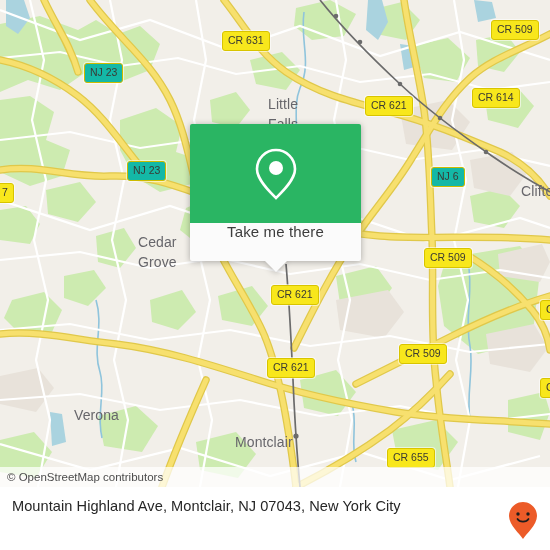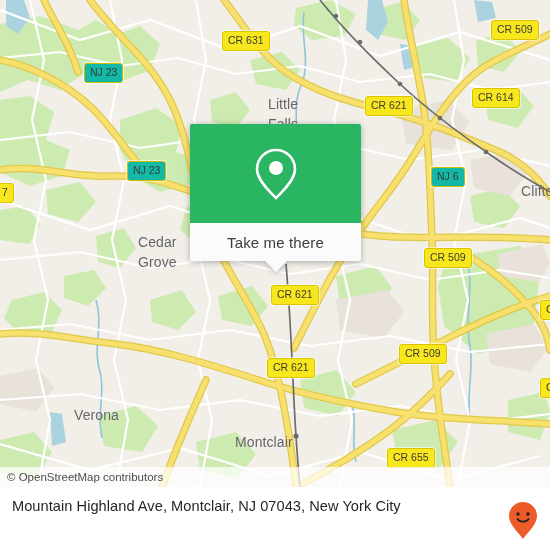--- a/index.html
+++ b/index.html
@@ -29,21 +29,21 @@
   .attrib{position:absolute;left:0;bottom:0;width:550px;height:20px;
           background:rgba(255,255,255,.72);color:#4c4c4c;font-size:11.5px;
           line-height:20px;padding-left:7px;box-sizing:border-box;white-space:nowrap;}
 
   
   .card{position:absolute;left:190px;top:124px;width:171px;
         filter:drop-shadow(0 1px 3px rgba(0,0,0,.30));}
   .card-top{height:99px;background:#2ab563;border-radius:2px 2px 0 0;
             display:flex;align-items:center;justify-content:center;}
   .card-bottom{height:38px;background:#fbfbfb;border-radius:0 0 2px 2px;
-               display:flex;align-items:center;justify-content:center;}
+               display:flex;justify-content:center;}
   .card-label{color:#3c3c3c;font-size:15px;letter-spacing:.15px;}
   .card-tip{position:absolute;left:50%;bottom:-11px;margin-left:-11px;
             width:0;height:0;border-left:11px solid transparent;
             border-right:11px solid transparent;border-top:11px solid #fbfbfb;}
 
   
   .footer{position:absolute;left:0;top:487px;width:550px;height:63px;
           background:#fff;}
   .footer-inner{display:flex;align-items:flex-start;height:100%;
                 padding:9px 12px 0 12px;box-sizing:border-box;}

